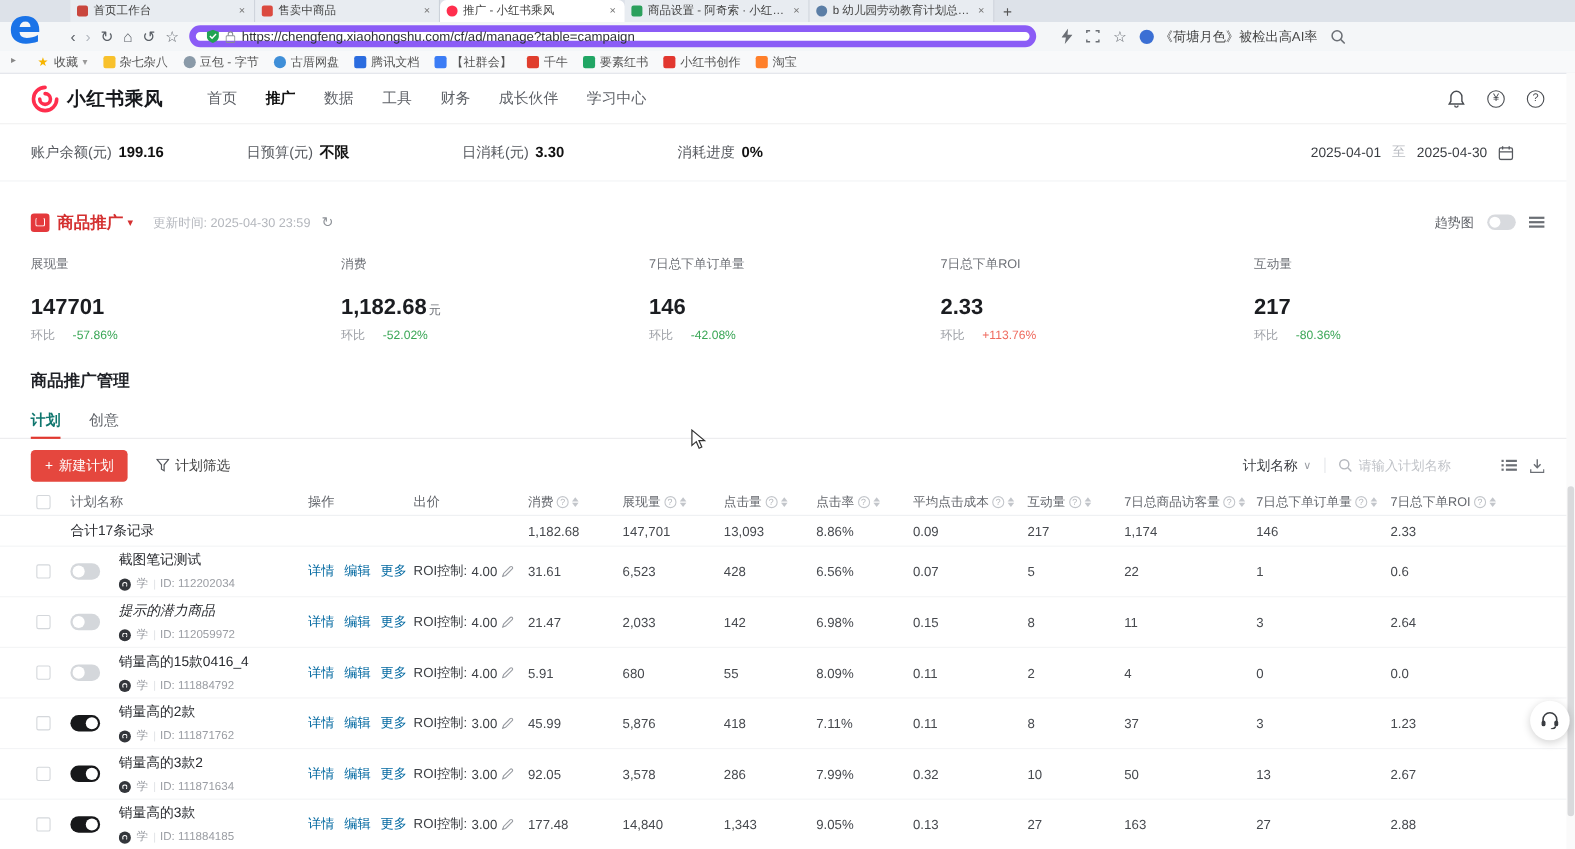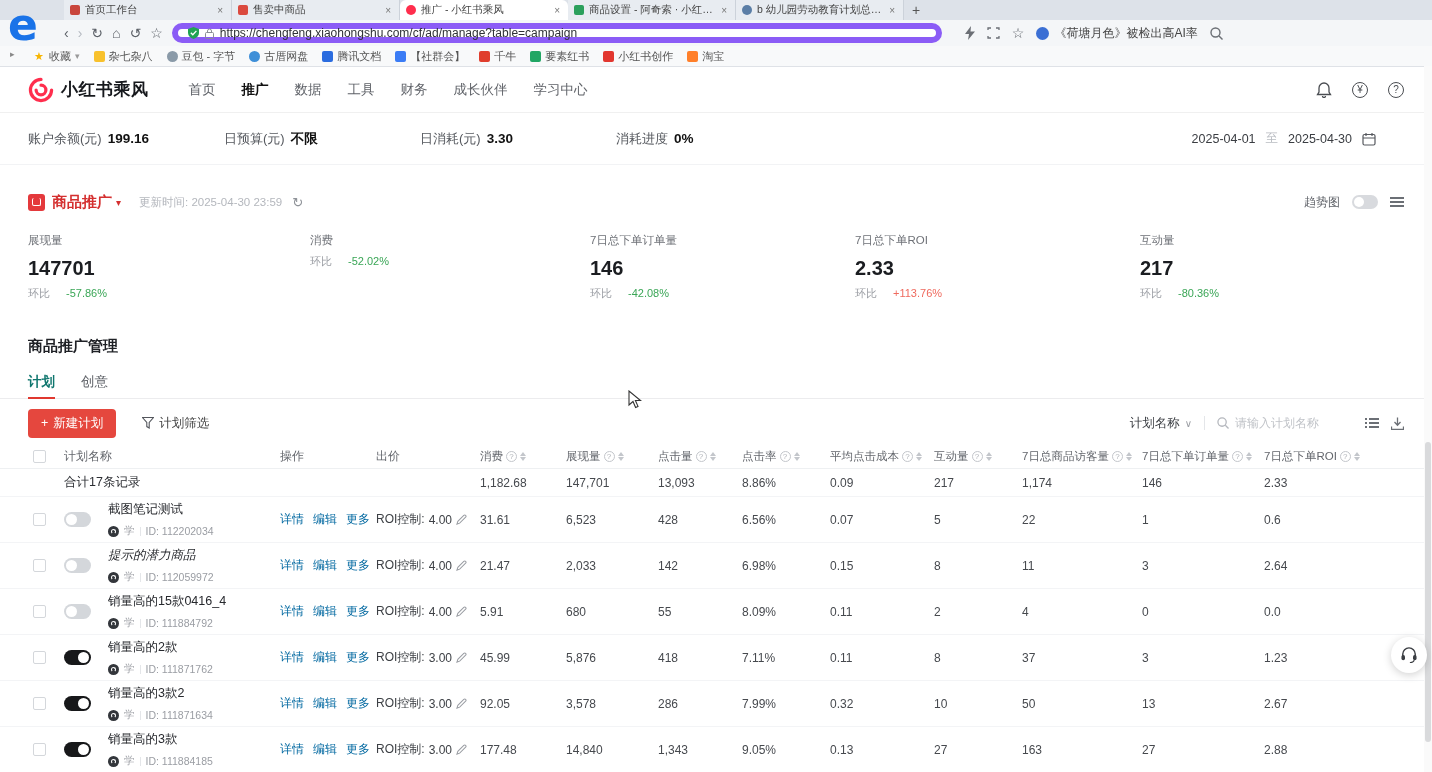--- a/index.html
+++ b/index.html
@@ -84,21 +84,21 @@
   .sec-right { margin-left:auto; display:flex; align-items:center; gap:12px; }
   .trend-label { font-size:12px; color:#5f6268; }
   .mini-toggle { width:26px; height:14px; border-radius:8px; background:#d8dade; position:relative; }
   .mini-toggle::after { content:""; position:absolute; width:10px; height:10px; border-radius:50%; background:#fff; top:2px; left:2px; }
   .bars-ic { width:14px; height:10px; border-top:2px solid #6b6f75; border-bottom:2px solid #6b6f75; position:relative; }
   .bars-ic::after { content:""; position:absolute; left:0; right:0; top:2px; height:2px; background:#6b6f75; }
 
   .cards { margin:20px 28px 0; height:64px; display:flex; }
   .card:nth-child(1){width:282px}.card:nth-child(2){width:280px}.card:nth-child(3){width:265px}.card:nth-child(4){width:285px}
   .card-label { font-size:11.5px; color:#6e7177; }
-  .card-value { font-size:20px; font-weight:bold; color:#1b1d21; margin-top:9px; }
+  .card-value { font-size:20px; font-weight:bold; color:#1b1d21; margin-top:20px; }
   .card-value .unit { font-size:11px; font-weight:normal; color:#6e7177; margin-left:2px; }
   .card-delta { font-size:11px; color:#9a9da3; margin-top:6px; }
   .card-delta .dv { color:#3aa656; margin-left:16px; }
   .card-delta .dv.up { color:#ef6a5e; }
 
   
   .manage-title { margin:40px 28px 0; font-size:15px; font-weight:bold; color:#1f2126; height:20px; }
   .tabs2 { margin:16px 0 0; padding:0 28px; height:26px; display:flex; gap:26px; border-bottom:1px solid #ececee; }
   .tab2 { font-size:13.5px; color:#5f6268; padding-bottom:9px; position:relative; cursor:pointer; }
   .tab2.active { color:#0f766e; font-weight:bold; }
@@ -392,20 +392,21 @@
     <div class="card">
       <div class="card-label">展现量</div>
       <div class="card-value"><span>147701</span><span class="unit"></span></div>
       <div class="card-delta">
         <span>环比</span><span class="dv">-57.86%</span>
       </div>
     </div>
 
     <div class="card">
       <div class="card-label">消费</div>
+      <div class="card-value"><span>1,182.68</span><span class="unit">元</span></div>
       <div class="card-delta">
         <span>环比</span><span class="dv">-52.02%</span>
       </div>
     </div>
 
     <div class="card">
       <div class="card-label">7日总下单订单量</div>
       <div class="card-value"><span>146</span><span class="unit"></span></div>
       <div class="card-delta">
         <span>环比</span><span class="dv">-42.08%</span>

